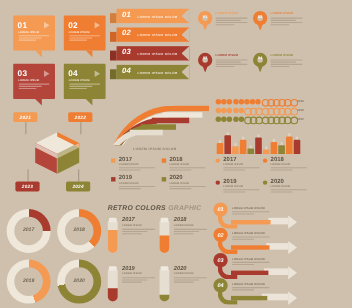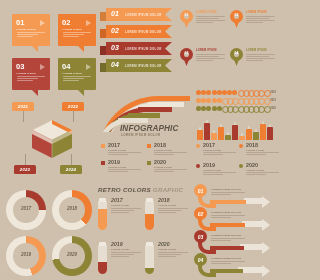--- a/index.html
+++ b/index.html
@@ -307,21 +307,20 @@
         <div style="position:absolute;left:60px;top:0px;width:38px;height:5px;background:#ef7e33"></div>
         <div class="arc" style="left:0;top:5.6px;width:50px;height:50px;border-width:5px;border-top-color:#efe7da;border-left-color:#efe7da"></div>
         <div style="position:absolute;left:50px;top:5.6px;width:36px;height:5px;background:#efe7da"></div>
         <div class="arc" style="left:0;top:11.2px;width:40px;height:40px;border-width:5px;border-top-color:#a83a2e;border-left-color:#a83a2e"></div>
         <div style="position:absolute;left:40px;top:11.2px;width:34px;height:5px;background:#a83a2e"></div>
         <div class="arc" style="left:0;top:16.799999999999997px;width:30px;height:30px;border-width:5px;border-top-color:#8d8436;border-left-color:#8d8436"></div>
         <div style="position:absolute;left:30px;top:16.799999999999997px;width:32px;height:5px;background:#8d8436"></div>
         <div class="arc" style="left:0;top:22.4px;width:20px;height:20px;border-width:5px;border-top-color:#e6ded1;border-left-color:#e6ded1"></div>
         <div style="position:absolute;left:20px;top:22.4px;width:30px;height:5px;background:#e6ded1"></div>
       </div>
-    <div class="info-title">INFOGRAPHIC</div>
     <div class="info-sub">LOREM IPSUM DOLOR</div>
     <div class="leg-grid" id="leggrid">
         <div class="leg" style="left:0px;top:0px">
           <div class="sq" style="background:#f49a52"></div>
           <div class="yr">2017</div>
           <div class="cap">LOREM IPSUM</div>
           <div class="bdy">
             <div class="lorem-line"></div>
             <div class="lorem-line l3"></div>
           </div>

